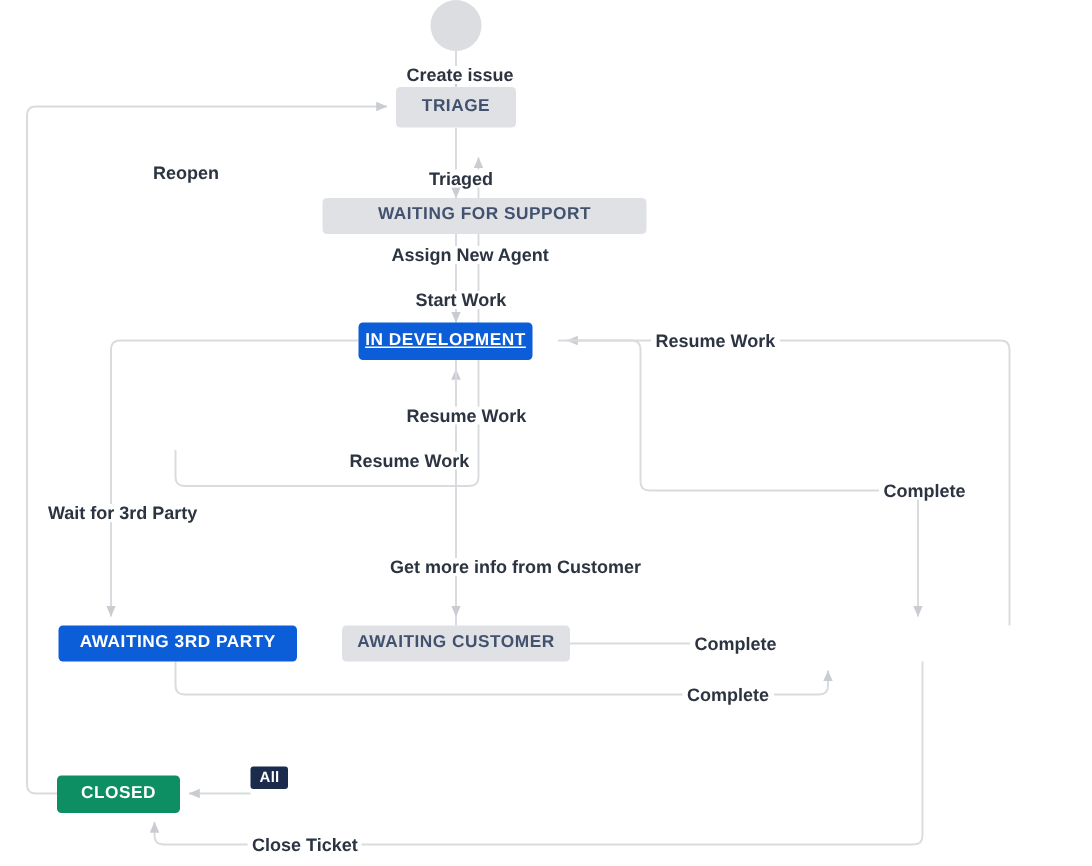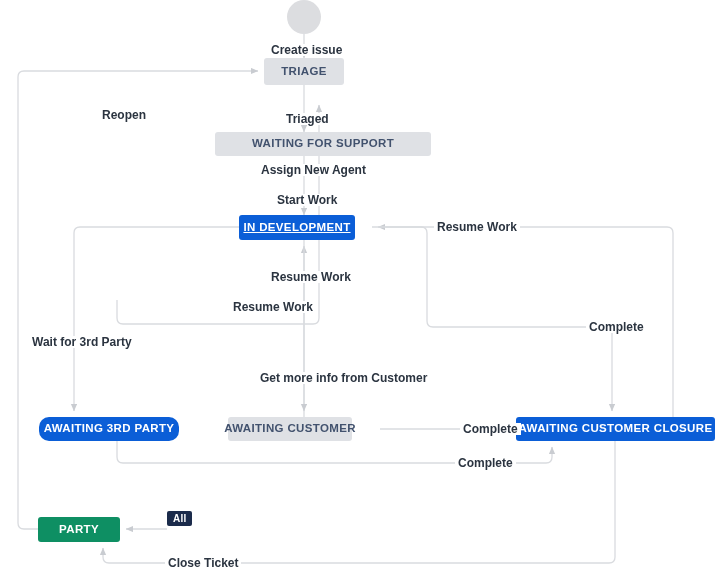--- a/index.html
+++ b/index.html
@@ -127,34 +127,31 @@
   </div>
 
   <div class="node grey" style="left:215px;top:132px;width:216px;height:24px;">
     <span>WAITING FOR SUPPORT</span>
   </div>
 
   <div class="node blue" style="left:239px;top:215px;width:116px;height:25px;text-decoration:underline;">
     <span>IN DEVELOPMENT</span>
   </div>
 
-  <div class="node blue" style="left:39px;top:417px;width:140px;height:24px;border-radius:10px;">
+  <div class="node blue" style="left:39px;top:417px;width:159px;height:24px;">
     <span>AWAITING 3RD PARTY</span>
   </div>
 
-  <div class="node grey" style="left:228px;top:417px;width:124px;height:24px;">
+  <div class="node grey" style="left:228px;top:417px;width:152px;height:24px;">
     <span>AWAITING CUSTOMER</span>
   </div>
 
-  <div class="node blue" style="left:516px;top:417px;width:199px;height:24px;">
-    <span>AWAITING CUSTOMER CLOSURE</span>
-  </div>
 
   <div class="node green" style="left:38px;top:517px;width:82px;height:25px;">
-    <span>PARTY</span>
+    <span>CLOSED</span>
   </div>
 
   <div class="badge-all" style="left:167px;top:511px;">
     <span>All</span>
   </div>
 
   <div class="wlabel" style="left:268px;top:44px;">Create issue</div>
   <div class="wlabel" style="left:99px;top:65px;margin-top:44px;">Reopen</div>
   <div class="wlabel" style="left:283px;top:113px;">Triaged</div>
   <div class="wlabel" style="left:258px;top:164px;">Assign New Agent</div>

